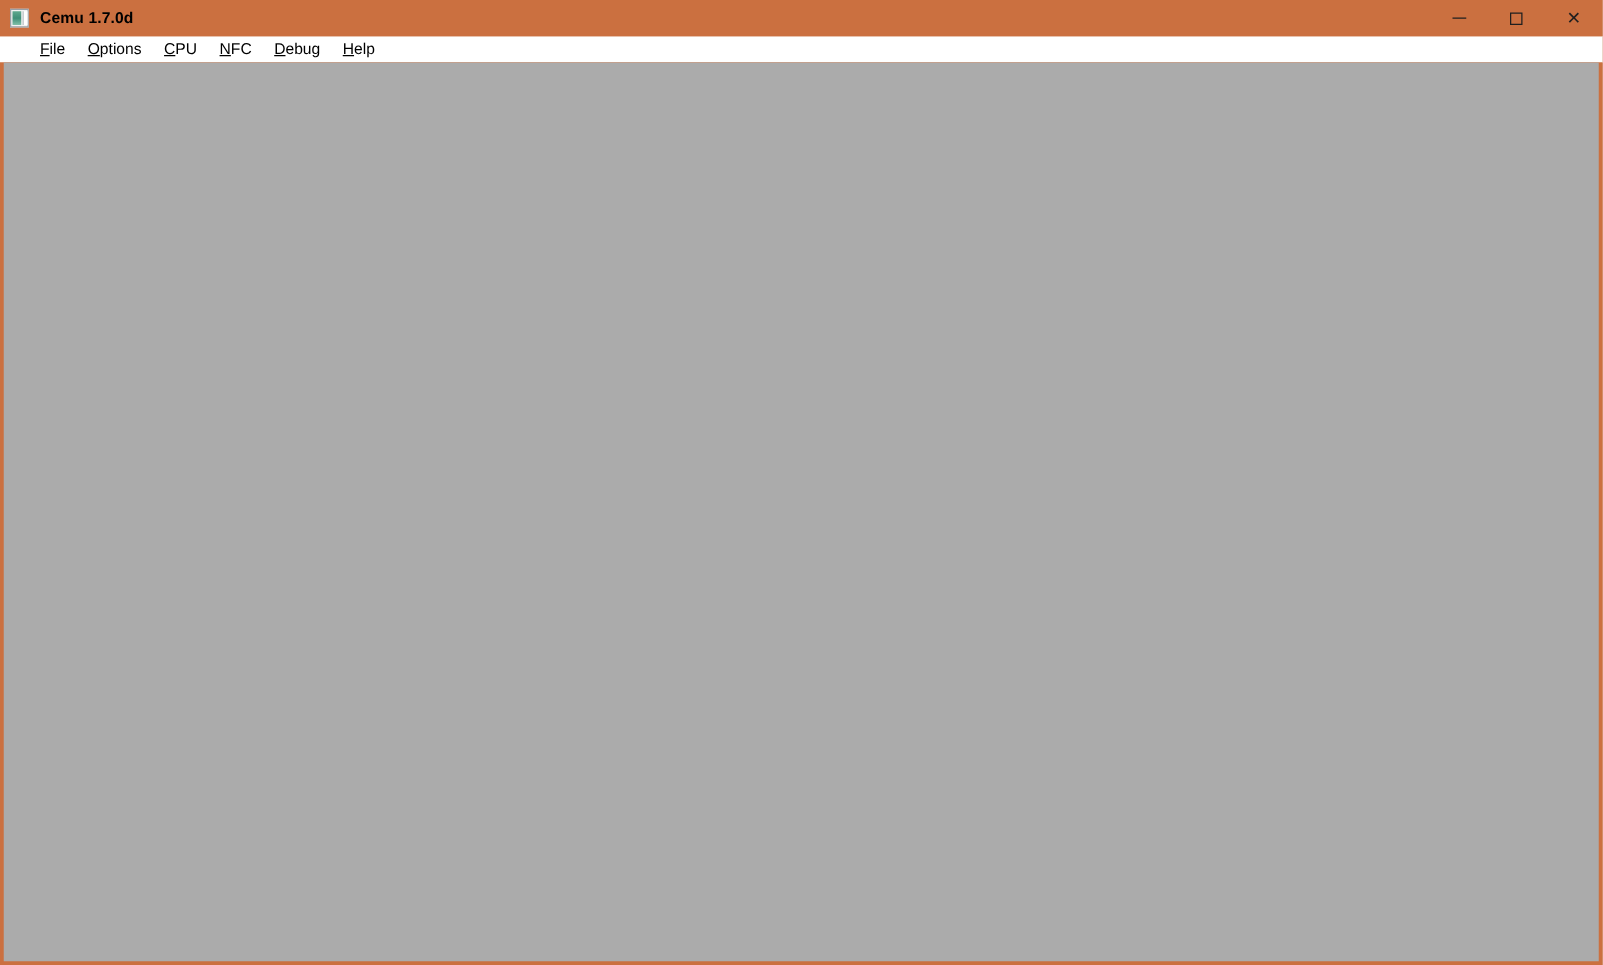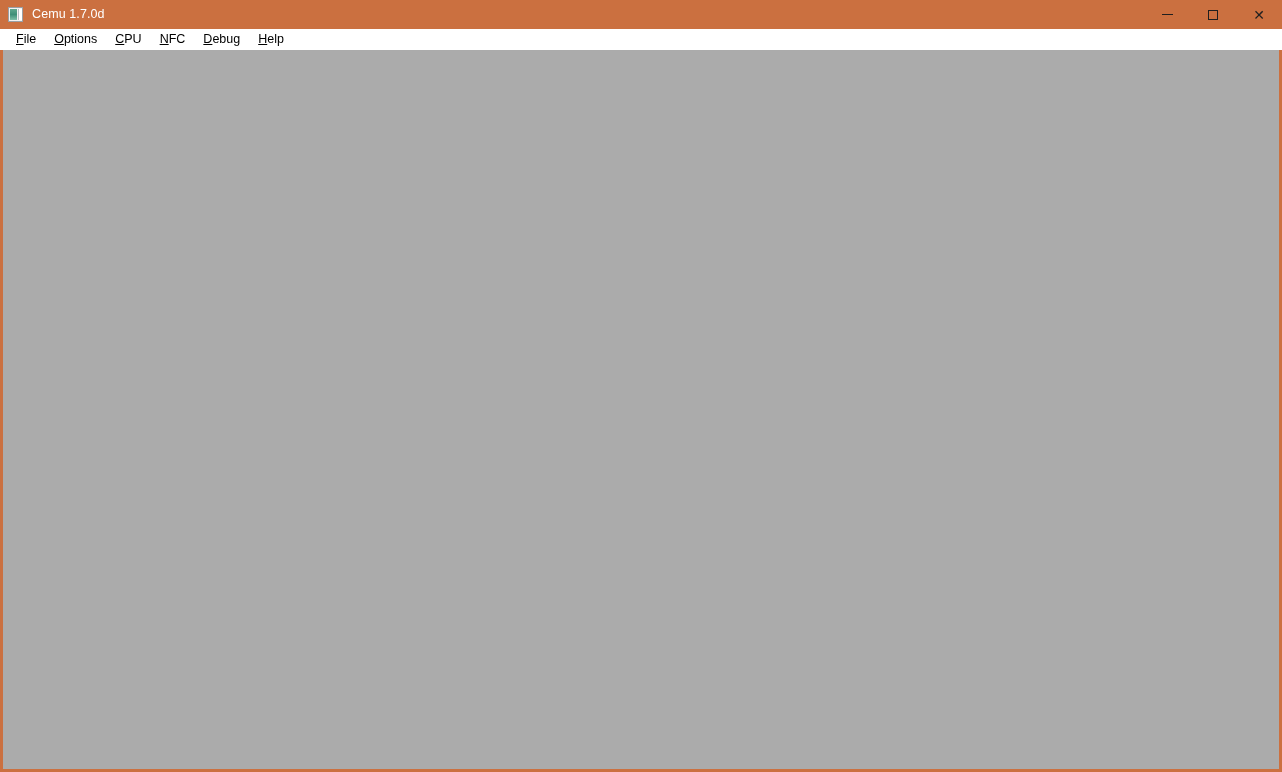--- a/index.html
+++ b/index.html
@@ -60,24 +60,25 @@
     top: 1px;
     width: 4px;
     height: 11px;
     background: #ffffff;
     border-left: 1px solid #b9bfc4;
     box-sizing: border-box;
   }
 
   .title-text {
     font-size: 12.5px;
-    color: #ffffff;
+    color: #000000;
     letter-spacing: 0.1px;
     white-space: nowrap;
     line-height: 29px;
+    font-weight: bold;
   }
 
   .win-controls {
     position: absolute;
     right: 0;
     top: 0;
     height: 29px;
     display: flex;
     align-items: stretch;
   }
@@ -110,21 +111,21 @@
     display: block;
   }
 
   
   .menubar {
     height: 21px;
     flex: 0 0 21px;
     background: #ffffff;
     display: flex;
     align-items: center;
-    padding-left: 7px;
+    padding-left: 23px;
     box-sizing: border-box;
   }
   .menu-item {
     font-size: 12.5px;
     color: #000000;
     padding: 0 9px;
     line-height: 21px;
     white-space: nowrap;
   }
   .menu-item .accel {

